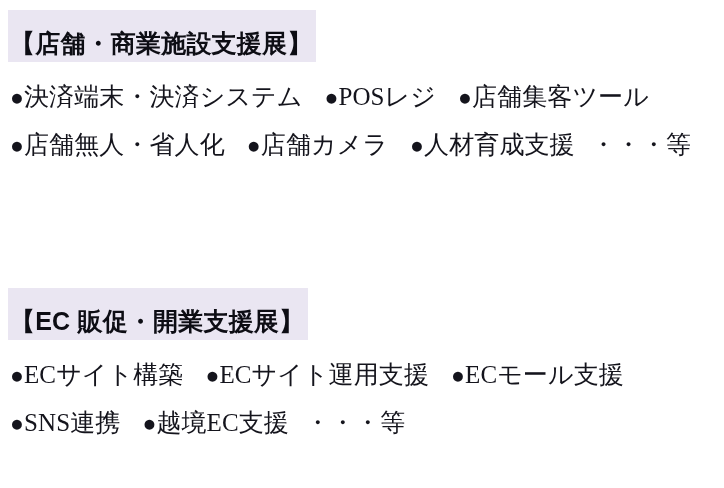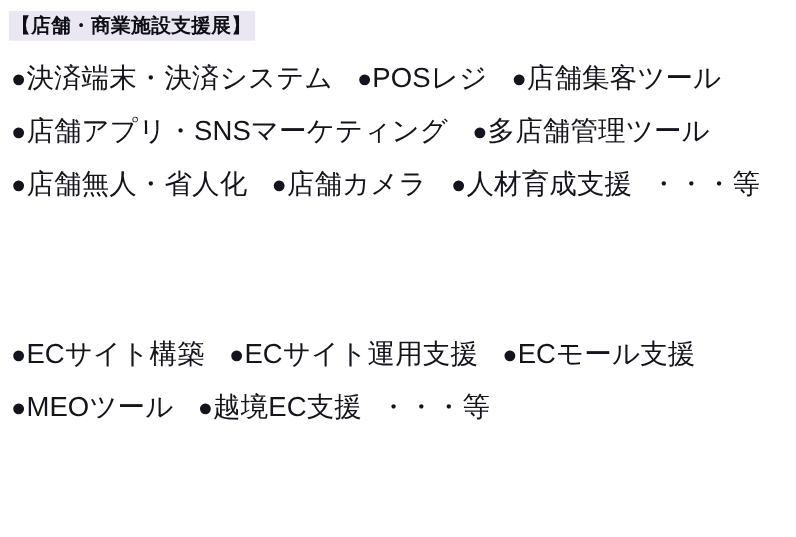--- a/index.html
+++ b/index.html
@@ -30,22 +30,22 @@
     width: 724px;
   }
 
   .section-store { top: 10px; }
   .section-ec    { top: 288px; }
 
   
   .heading {
     display: inline-block;
     margin-left: 8px;
-    padding: 3px 4px 3px 2px;
-    font-size: 18px;
+    padding: 19px 4px 3px 2px;
+    font-size: 25px;
     line-height: 1.18;
     font-weight: bold;
     color: #0d0d14;
     letter-spacing: 0.2px;
     white-space: nowrap;
     background-color: #eae6f2;
   }
 
   
   .bullet-list {
@@ -72,20 +72,21 @@
   }
 
   .bullet-dot {
     display: inline;
     font-size: 23px;
     color: #14141c;
   }
 
   .item-label {
     display: inline;
+    font-family: Liberation Serif, serif;
   }
 
   .item-sep {
     display: inline-block;
     width: 22px;
   }
 
   .etc-mark {
     display: inline;
     letter-spacing: 0.1px;
@@ -97,25 +98,25 @@
 </style>
 </head>
 <body>
 
 <div class="page">
 
   <div class="section section-store">
     <div class="heading">【店舗・商業施設支援展】</div>
     <ul class="bullet-list">
         <li class="bullet-row row-first"><span class="item"><span class="bullet-dot">●</span><span class="item-label">決済端末・決済システム</span></span><span class="item-sep"></span><span class="item"><span class="bullet-dot">●</span><span class="item-label">POSレジ</span></span><span class="item-sep"></span><span class="item"><span class="bullet-dot">●</span><span class="item-label">店舗集客ツール</span></span></li>
-        <li class="bullet-row"><span class="item"><span class="bullet-dot">●</span><span class="item-label">店舗アプリ・SNSマーケティング</span></span><span class="item-sep"></span><span class="item"><span class="bullet-dot">●</span><span class="item-label">多店舗管理ツール</span></span></li>
         <li class="bullet-row"><span class="item"><span class="bullet-dot">●</span><span class="item-label">店舗無人・省人化</span></span><span class="item-sep"></span><span class="item"><span class="bullet-dot">●</span><span class="item-label">店舗カメラ</span></span><span class="item-sep"></span><span class="item"><span class="bullet-dot">●</span><span class="item-label">人材育成支援</span></span><span class="etc-gap"></span><span class="etc-mark">・・・等</span></li>
       </ul>
   </div>
 
   <div class="section section-ec">
+    <div class="heading">【EC 販促・開業支援展】</div>
     <ul class="bullet-list">
         <li class="bullet-row row-first"><span class="item"><span class="bullet-dot">●</span><span class="item-label">ECサイト構築</span></span><span class="item-sep"></span><span class="item"><span class="bullet-dot">●</span><span class="item-label">ECサイト運用支援</span></span><span class="item-sep"></span><span class="item"><span class="bullet-dot">●</span><span class="item-label">ECモール支援</span></span></li>
-        <li class="bullet-row"><span class="item"><span class="bullet-dot">●</span><span class="item-label">MEOツール</span></span><span class="item-sep"></span><span class="item"><span class="bullet-dot">●</span><span class="item-label">越境EC支援</span></span><span class="etc-gap"></span><span class="etc-mark">・・・等</span></li>
+        <li class="bullet-row"><span class="item"><span class="bullet-dot">●</span><span class="item-label">SNS連携</span></span><span class="item-sep"></span><span class="item"><span class="bullet-dot">●</span><span class="item-label">越境EC支援</span></span><span class="etc-gap"></span><span class="etc-mark">・・・等</span></li>
       </ul>
   </div>
 
 </div>
 
 </body></html>

